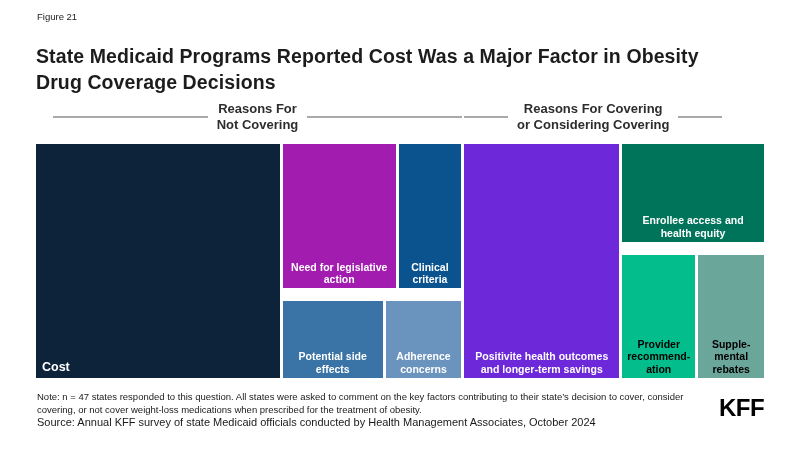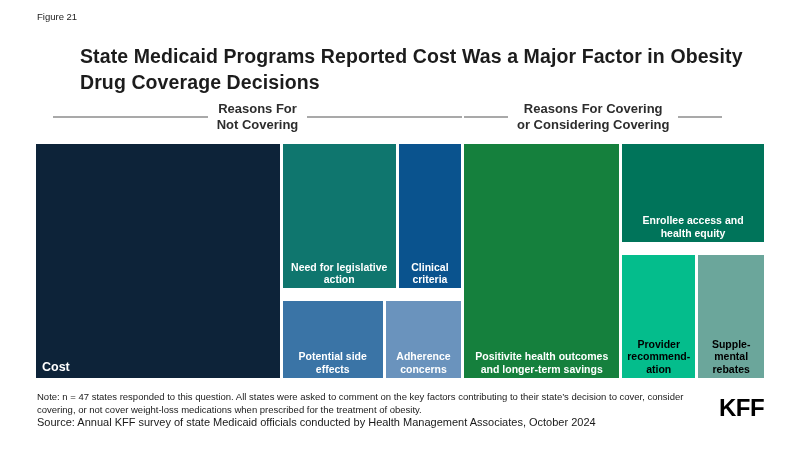--- a/index.html
+++ b/index.html
@@ -3,21 +3,21 @@
 <meta charset="utf-8">
 <style>
   html,body{margin:0;padding:0;}
   body{
     width:800px;height:450px;position:relative;background:#ffffff;
     font-family:"Liberation Sans", sans-serif;color:#1a1a1a;overflow:hidden;
   }
   .figure-label{position:absolute;left:37px;top:11px;font-size:9.5px;color:#222;}
   .page-title{
     position:absolute;left:36px;top:30px;width:700px;
-    font-size:19.5px;font-weight:bold;line-height:26px;color:#1c1c1c;letter-spacing:.1px;margin-left:44px;
+    font-size:19.5px;font-weight:bold;line-height:26px;color:#1c1c1c;letter-spacing:.1px;
   }
   .headers{position:absolute;left:36px;top:101px;width:728px;display:flex;gap:2px;}
   .header-group{display:flex;align-items:flex-start;}
   .header-group.left{width:426px;padding-left:17px;box-sizing:border-box;}
   .header-group.right{width:300px;}
   .flank-line{flex:1;height:0;border-top:2px solid #a9a9a9;margin-top:15px;}
   .flank-line.short{flex:0 0 44px;}
   .header-text{
     margin:0 9px;text-align:center;font-weight:bold;font-size:13px;line-height:15.5px;
     color:#2d2d2d;white-space:pre-line;
@@ -61,21 +61,21 @@
   </div>
 </div>
 
 <div class="treemap">
   <div class="tm-section left">
     <div class="cell cost" style="flex: 239 1 0%; background-color: rgb(13, 35, 57); color: rgb(255, 255, 255);">
       <span class="cell-label">Cost</span>
     </div>
     <div class="tm-col" style="flex:184">
       <div class="tm-row" style="flex:151">
-        <div class="cell" style="flex: 118 1 0%; background-color: #0f766e; color: rgb(255, 255, 255);">
+        <div class="cell" style="flex: 118 1 0%; background-color: #a21caf; color: rgb(255, 255, 255);">
           <span class="cell-label">Need for legislative
 action</span>
         </div>
         <div class="cell" style="flex: 64 1 0%; background-color: rgb(10, 83, 142); color: rgb(255, 255, 255);">
           <span class="cell-label">Clinical
 criteria</span>
         </div>
       </div>
       <div class="tm-row" style="flex:80">
         <div class="cell" style="flex: 104 1 0%; background-color: rgb(58, 116, 166); color: rgb(255, 255, 255);">
@@ -83,21 +83,21 @@
 effects</span>
         </div>
         <div class="cell" style="flex: 78 1 0%; background-color: rgb(106, 147, 189); color: rgb(255, 255, 255);">
           <span class="cell-label">Adherence
 concerns</span>
         </div>
       </div>
     </div>
   </div>
   <div class="tm-section right">
-    <div class="cell" style="flex: 153 1 0%; background-color: #15803d; color: rgb(255, 255, 255);">
+    <div class="cell" style="flex: 153 1 0%; background-color: #6d28d9; color: rgb(255, 255, 255);">
       <span class="cell-label">Positivite health outcomes
 and longer-term savings</span>
     </div>
     <div class="tm-col" style="flex:144">
       <div class="cell" style="flex: 99 1 0%; background-color: rgb(0, 116, 90); color: rgb(255, 255, 255);">
         <span class="cell-label">Enrollee access and
 health equity</span>
       </div>
       <div class="tm-row" style="flex:132">
         <div class="cell" style="flex: 74 1 0%; background-color: rgb(4, 189, 140); color: rgb(0, 0, 0);">

